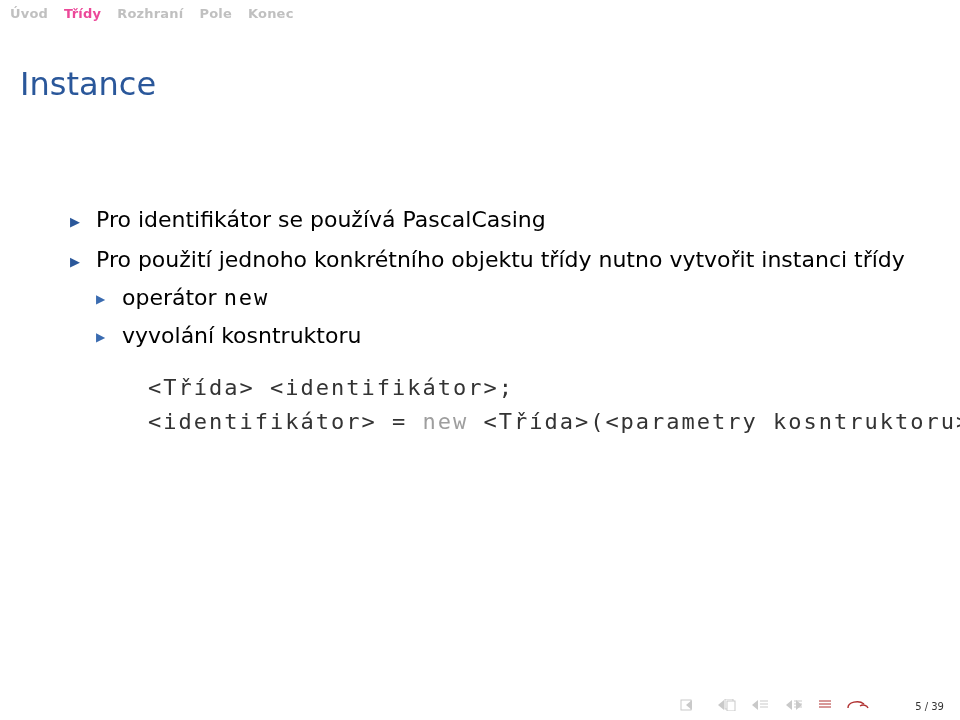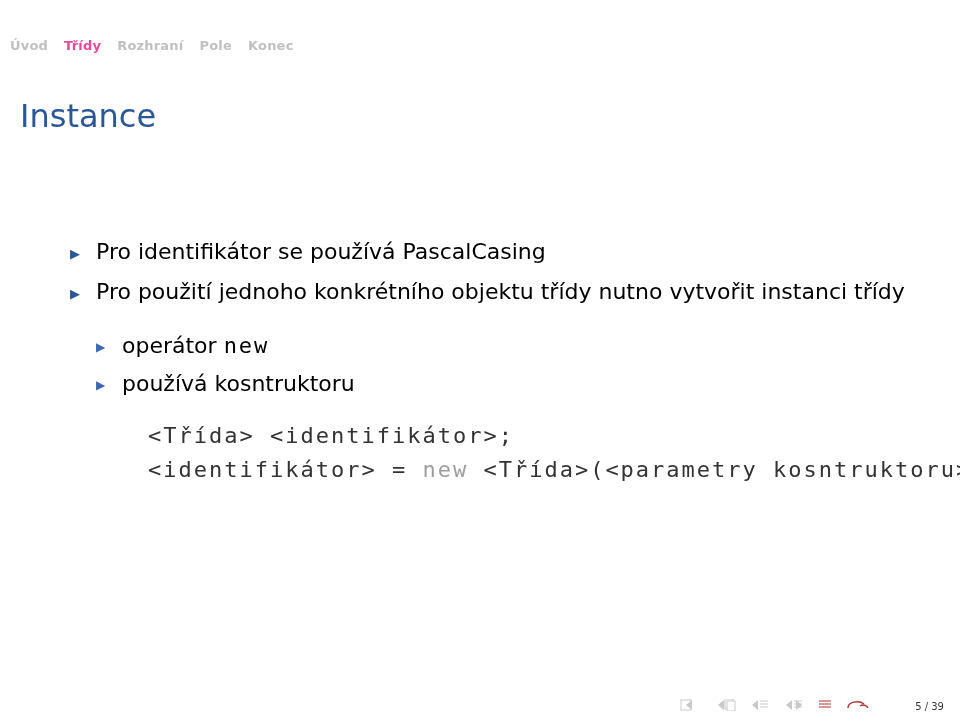--- a/index.html
+++ b/index.html
@@ -1,26 +1,26 @@
 <!DOCTYPE html>
 <html><head>
 <meta charset="utf-8">
 <style>
   * { margin: 0; padding: 0; box-sizing: border-box; }
   html, body { width: 960px; height: 720px; font-family: "DejaVu Sans", "Helvetica Neue", Arial, sans-serif; background: #fff; color: #000; overflow: hidden; }
   .slide { width: 960px; height: 720px; position: relative; }
   .nav { display: flex; gap: 16px; padding: 6px 10px 4px 10px; font-size: 13px; font-weight: 700; color: #c0c0c0; }
-  .nav span { letter-spacing: .2px; margin-top: 32px; }
+  .nav span { letter-spacing: .2px; }
   .nav .active { color: #ec4899; }
   .title { color: #2a579a; font-size: 32px; font-weight: 400; padding: 40px 20px 10px 20px; }
   .body { padding: 90px 40px 0 70px; font-size: 22px; line-height: 1.55; }
   ul.lvl0 { list-style: none; }
   ul.lvl0 > li { position: relative; padding-left: 26px; margin-bottom: 6px; }
   ul.lvl0 > li::before { content: "▶"; color: #2a579a; font-size: 13px; position: absolute; left: 0; top: 9px; }
-  ul.lvl1 { list-style: none; margin-top: 20px; }
+  ul.lvl1 { list-style: none; margin-top: 4px; }
   ul.lvl1 > li { position: relative; padding-left: 26px; margin-bottom: 4px; }
   ul.lvl1 > li::before { content: "▶"; color: #3a6bb0; font-size: 12px; position: absolute; left: 0; top: 9px; }
   .mono { font-family: "DejaVu Sans Mono", Menlo, Consolas, monospace; letter-spacing: 2px; }
   .codeblock { margin: 18px 0 0 52px; font-family: "DejaVu Sans Mono", Menlo, Consolas, monospace; font-size: 22px; letter-spacing: 2px; line-height: 1.55; white-space: pre; color: #333333; }
   .kw { color: #9e9e9e; }
   .foot { position: absolute; bottom: 8px; right: 16px; font-size: 10px; color: #333; }
   .navicons { position: absolute; bottom: 8px; right: 88px; display: flex; gap: 14px; align-items: center; }
   .navicons svg { display: block; }
   .ig { display: flex; gap: 2px; align-items: center; }
 </style>
@@ -40,21 +40,21 @@
 
 <div class="body">
   <ul class="lvl0">
     <li>Pro identifikátor se používá PascalCasing</li>
     <li>
       <span>Pro použití jednoho konkrétního objektu třídy nutno vytvořit instanci třídy</span>
       <ul class="lvl1">
         <li>
           <span>operátor </span><span class="mono">new</span>
         </li>
-        <li>používá kosntruktoru</li>
+        <li>vyvolání kosntruktoru</li>
       </ul>
       <div class="codeblock"><span>&lt;Třída&gt; &lt;identifikátor&gt;;</span>
 <span><span>&lt;identifikátor&gt; = </span><span class="kw">new</span><span> &lt;Třída&gt;(&lt;parametry kosntruktoru&gt;)</span></span></div>
     </li>
   </ul>
 </div>
 
 <div class="navicons">
   <span class="ig">
     <svg width="20" height="12" viewBox="0 0 20 12">

